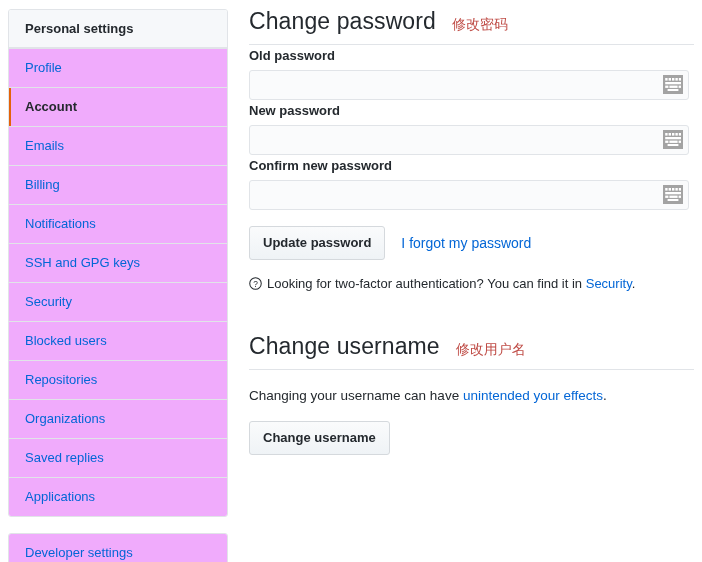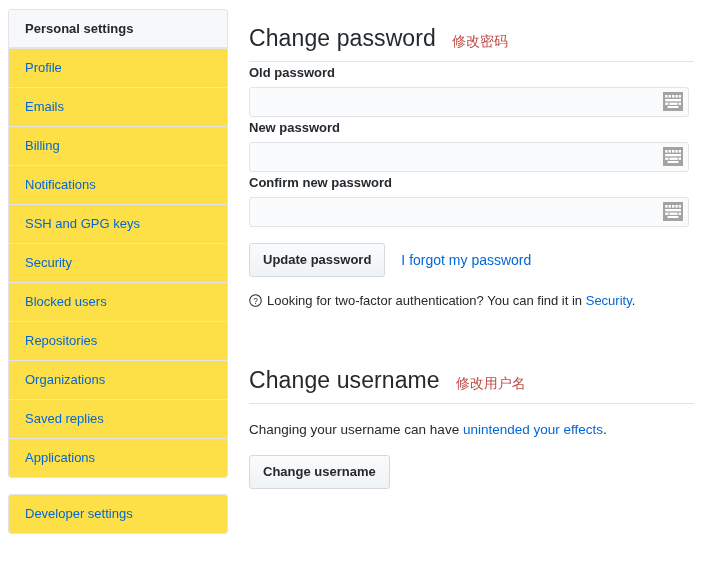--- a/index.html
+++ b/index.html
@@ -48,21 +48,21 @@
 
   .side-item {
     position: relative;
     display: block;
     font-size: 13px;
     color: #0366d6;
     text-decoration: none;
     padding: 10px 0 10px 16px;
     line-height: 18px;
     border-top: 1px solid #e1e4e8;
-    background: #fde047;
+    background: #f0abfc;
     cursor: pointer;
   }
   .side-item:first-child { border-top: none; }
 
   .side-item.active {
     color: #24292e;
     font-weight: bold;
     box-shadow: inset 2px 0 0 #e36209;
   }
 
@@ -73,21 +73,21 @@
   #main {
     position: absolute;
     left: 249px;
     top: 0;
     width: 445px;
   }
 
   .section-head {
     display: flex;
     align-items: baseline;
-    padding-top: 24px;
+    padding-top: 7px;
     padding-bottom: 9px;
     border-bottom: 1px solid #e1e4e8;
   }
   .section-head h2 {
     margin: 0;
     font-size: 23px;
     font-weight: normal;
     color: #24292e;
     line-height: 28px;
     letter-spacing: 0.1px;
@@ -199,20 +199,23 @@
 
 <div id="page">
 
   <div id="sidebar">
 
     <div class="side-card">
       <div class="side-header">Personal settings</div>
 
       <a class="side-item" href="#">
         <span>Profile</span>
+      </a>
+      <a class="side-item active" href="#">
+        <span>Account</span>
       </a>
       <a class="side-item" href="#">
         <span>Emails</span>
       </a>
       <a class="side-item" href="#">
         <span>Billing</span>
       </a>
       <a class="side-item" href="#">
         <span>Notifications</span>
       </a>

